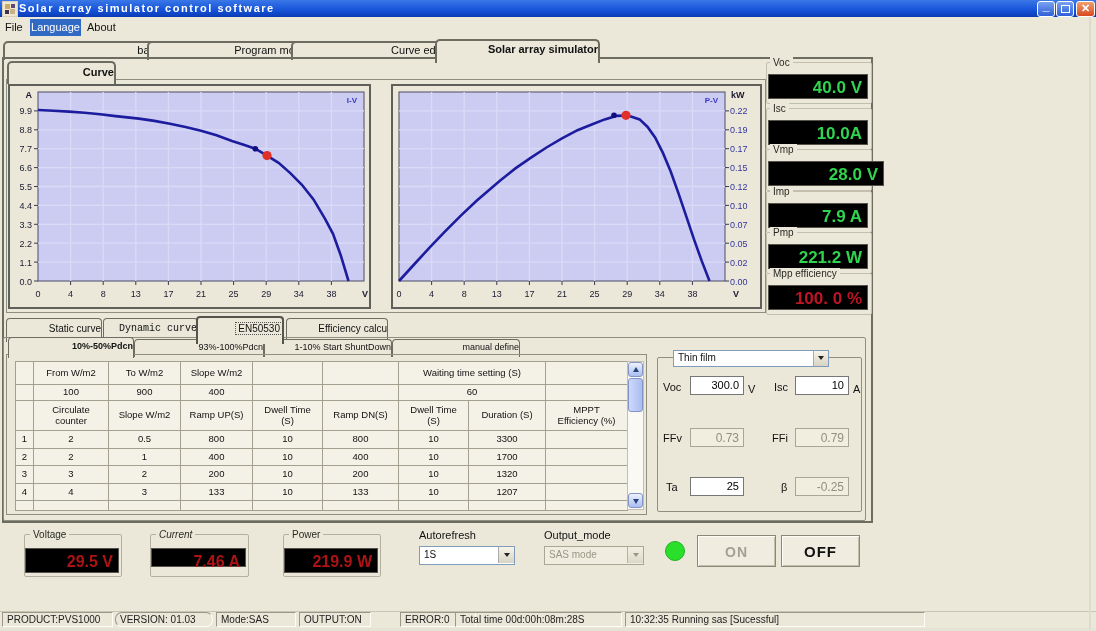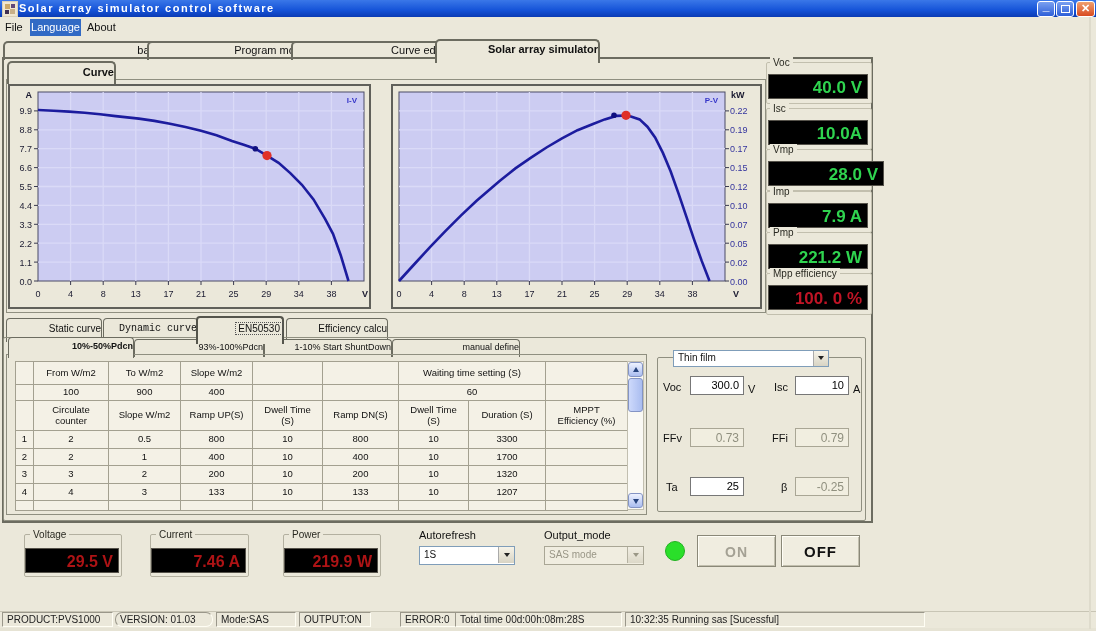--- a/index.html
+++ b/index.html
@@ -366,22 +366,22 @@
 <div class="inp" style="left:690px;top:477px;width:54px;height:19px;">25</div>
 <div class="lbl" style="left:781px;top:481px;">β</div>
 <div class="inpd" style="left:795px;top:477px;width:54px;height:19px;">-0.25</div>
 </div>
 
 <div id="bottom">
 <div class="abs" style="left:24px;top:534px;width:96px;height:41px;border:1px solid #b3b0a0;border-radius:2px;"></div>
 <div class="grplabel" style="left:30px;top:529px;">Voltage</div>
 <div class="lcd" style="left:25px;top:548px;width:94px;height:25px;font-size:16px;color:#ad1315;padding:4px 5px 0 0;box-sizing:border-box;">29.5 V</div>
 <div class="abs" style="left:150px;top:534px;width:97px;height:41px;border:1px solid #b3b0a0;border-radius:2px;"></div>
-<div class="grplabel" style="left:156px;top:529px;">Current</div>
-<div class="lcd" style="left:151px;top:548px;width:95px;height:25px;font-size:16px;color:#ad1315;padding:4px 5px 0 0;box-sizing:border-box;">7.46 A</div>
+<div class="grplabel" style="left:156px;top:529px;font-style:italic;">Current</div>
+<div class="lcd" style="left:151px;top:548px;width:95px;height:19px;font-size:16px;color:#ad1315;padding:4px 5px 0 0;box-sizing:border-box;">7.46 A</div>
 <div class="abs" style="left:283px;top:534px;width:96px;height:41px;border:1px solid #b3b0a0;border-radius:2px;"></div>
 <div class="grplabel" style="left:289px;top:529px;">Power</div>
 <div class="lcd" style="left:284px;top:548px;width:94px;height:25px;font-size:16px;color:#ad1315;padding:4px 5px 0 0;box-sizing:border-box;">219.9 W</div>
 <div class="lbl" style="left:419px;top:529px;">Autorefresh</div>
 <div class="abs" style="left:419px;top:546px;width:96px;height:19px;background:#fff;border:1px solid #7f9db9;box-sizing:border-box;font-size:10px;padding:2px 0 0 4px;color:#111;">1S</div>
 <div class="abs" style="left:498px;top:547px;width:16px;height:16px;background:linear-gradient(#f6f3e8,#d8d4c4);border-left:1px solid #aaa;box-sizing:border-box;">
         <div style="width:0;height:0;border-left:3.5px solid transparent;border-right:3.5px solid transparent;border-top:4px solid #222;margin:6px auto 0;"></div>
       </div>
 <div class="lbl" style="left:544px;top:529px;">Output_mode</div>
 <div class="abs" style="left:544px;top:546px;width:100px;height:19px;background:#f0ede0;border:1px solid #a9a695;box-sizing:border-box;font-size:10px;padding:2px 0 0 4px;color:#999686;">SAS mode</div>

